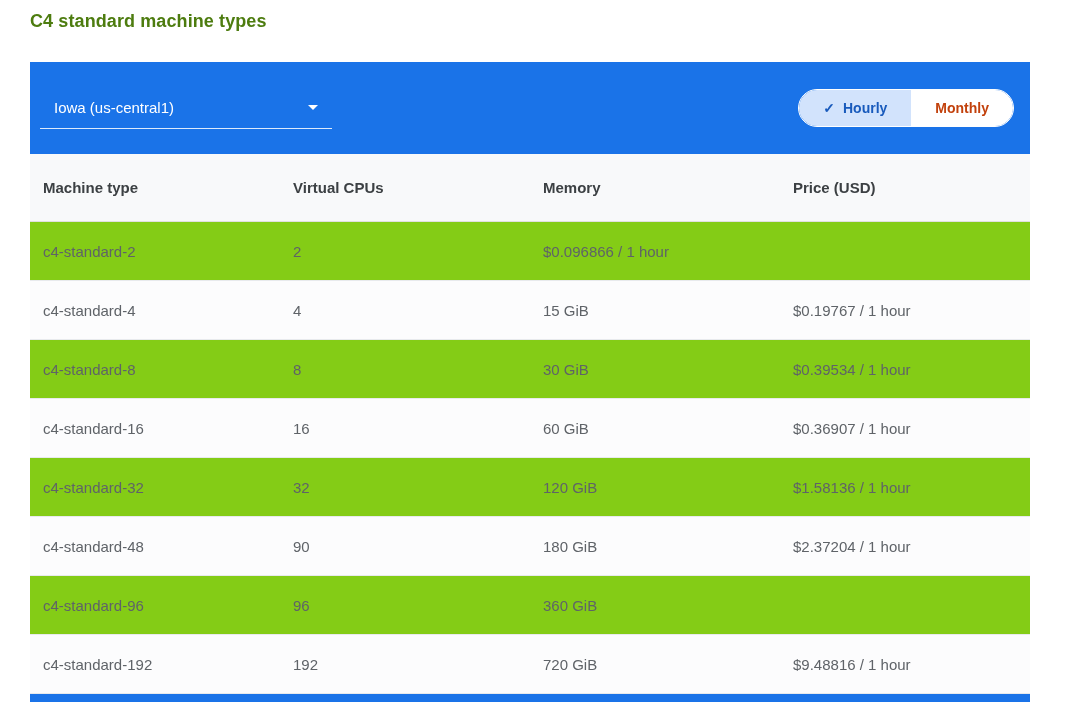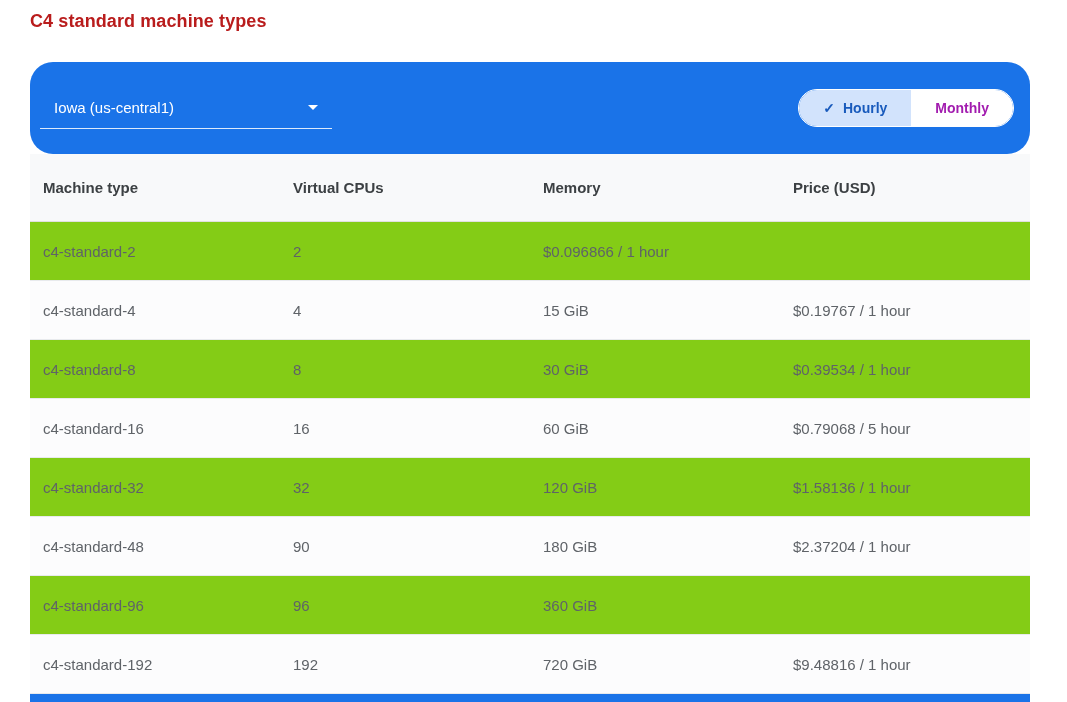--- a/index.html
+++ b/index.html
@@ -10,36 +10,35 @@
     height: 702px;
     background: #ffffff;
     font-family: "Liberation Sans", sans-serif;
     overflow: hidden;
   }
   .page-title {
     margin: 10px 0 0 30px;
     font-size: 18px;
     line-height: 22px;
     font-weight: 700;
-    color: #b91c1c;
+    color: #4d7c0f;
     letter-spacing: 0.1px;
   }
   .widget {
     margin: 30px 0 0 30px;
     width: 1000px;
   }
   
   .toolbar {
     height: 92px;
     background: #1a73e8;
     display: flex;
     align-items: center;
     justify-content: space-between;
     padding: 0 16px 0 10px;
-    border-radius: 23px;
   }
   .region-select {
     width: 292px;
     padding: 12px 14px;
     display: flex;
     align-items: center;
     justify-content: space-between;
     color: #ffffff;
     font-size: 15px;
     font-weight: 500;
@@ -72,21 +71,21 @@
     font-size: 14px;
     font-weight: 700;
     cursor: pointer;
   }
   .seg.hourly {
     background: #d2e3fc;
     color: #185abc;
   }
   .seg.monthly {
     background: #ffffff;
-    color: #a21caf;
+    color: #c2410c;
   }
   .check {
     font-size: 14px;
     font-weight: 700;
   }
   
   .table { width: 100%; }
   .thead {
     display: grid;
     grid-template-columns: repeat(4, 1fr);
@@ -165,21 +164,21 @@
       <div class="cell">c4-standard-8</div>
       <div class="cell">8</div>
       <div class="cell">30 GiB</div>
       <div class="cell">$0.39534 / 1 hour</div>
     </div>
 
     <div class="trow">
       <div class="cell">c4-standard-16</div>
       <div class="cell">16</div>
       <div class="cell">60 GiB</div>
-      <div class="cell">$0.79068 / 5 hour</div>
+      <div class="cell">$0.36907 / 1 hour</div>
     </div>
 
     <div class="trow">
       <div class="cell">c4-standard-32</div>
       <div class="cell">32</div>
       <div class="cell">120 GiB</div>
       <div class="cell">$1.58136 / 1 hour</div>
     </div>
 
     <div class="trow">

